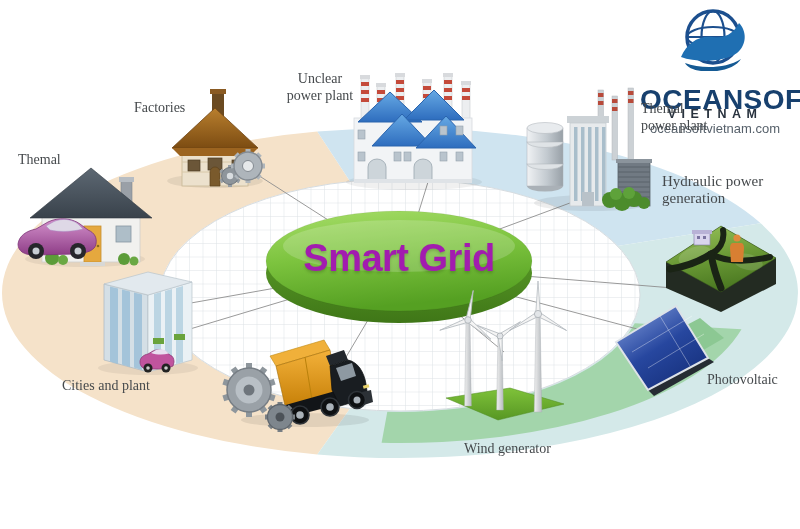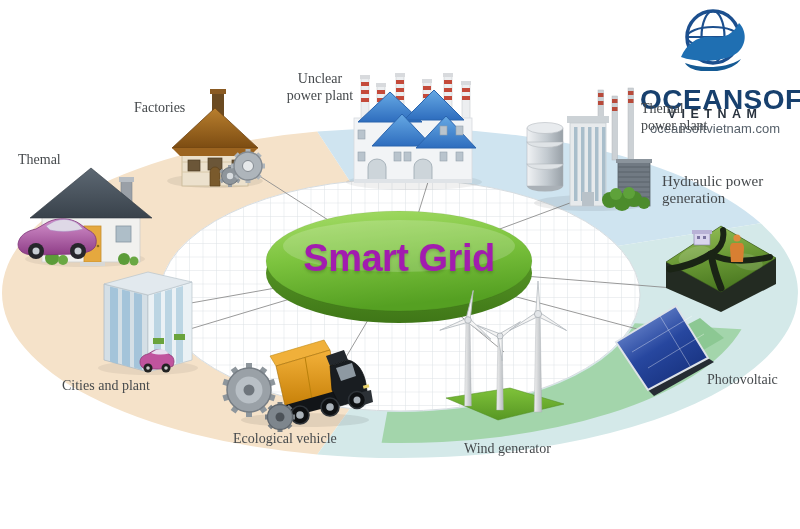--- a/index.html
+++ b/index.html
@@ -438,21 +438,20 @@
 </svg>
 
 <div class="title">Smart Grid</div>
 <div class="lbl lbl-homes">Themal</div>
 <div class="lbl lbl-factories">Factories</div>
 <div class="lbl lbl-nuclear">Unclear power plant</div>
 <div class="lbl lbl-thermal">Themal power plant</div>
 <div class="lbl lbl-hydraulic">Hydraulic power generation</div>
 <div class="lbl lbl-photovoltaic">Photovoltaic</div>
 <div class="lbl lbl-wind">Wind generator</div>
-<div class="lbl lbl-ecological">Ecological vehicle</div>
 <div class="lbl lbl-cities">Cities and plant</div>
 
 <svg class="logo-globe" width="72" height="64" viewBox="0 0 72 64">
   <circle cx="36" cy="30" r="26" fill="none" stroke="#1c4f8e" stroke-width="3.5"></circle>
   <ellipse cx="36" cy="30" rx="11.5" ry="26" fill="none" stroke="#1c4f8e" stroke-width="2.2"></ellipse>
   <ellipse cx="36" cy="30" rx="26" ry="10" fill="none" stroke="#1c4f8e" stroke-width="2.2"></ellipse>
   <path d="M10,30 h52" stroke="#1c4f8e" stroke-width="2"></path>
   <path d="M4,50 C10,36 22,28 36,30 C50,32 58,24 62,16 C70,24 70,38 60,46 C48,55 20,56 4,50 Z" fill="#1f6fb2"></path>
   <path d="M8,56 C24,62 48,62 64,52 C58,62 40,66 24,64 C16,63 10,60 8,56 Z" fill="#155a94"></path>
 </svg>

